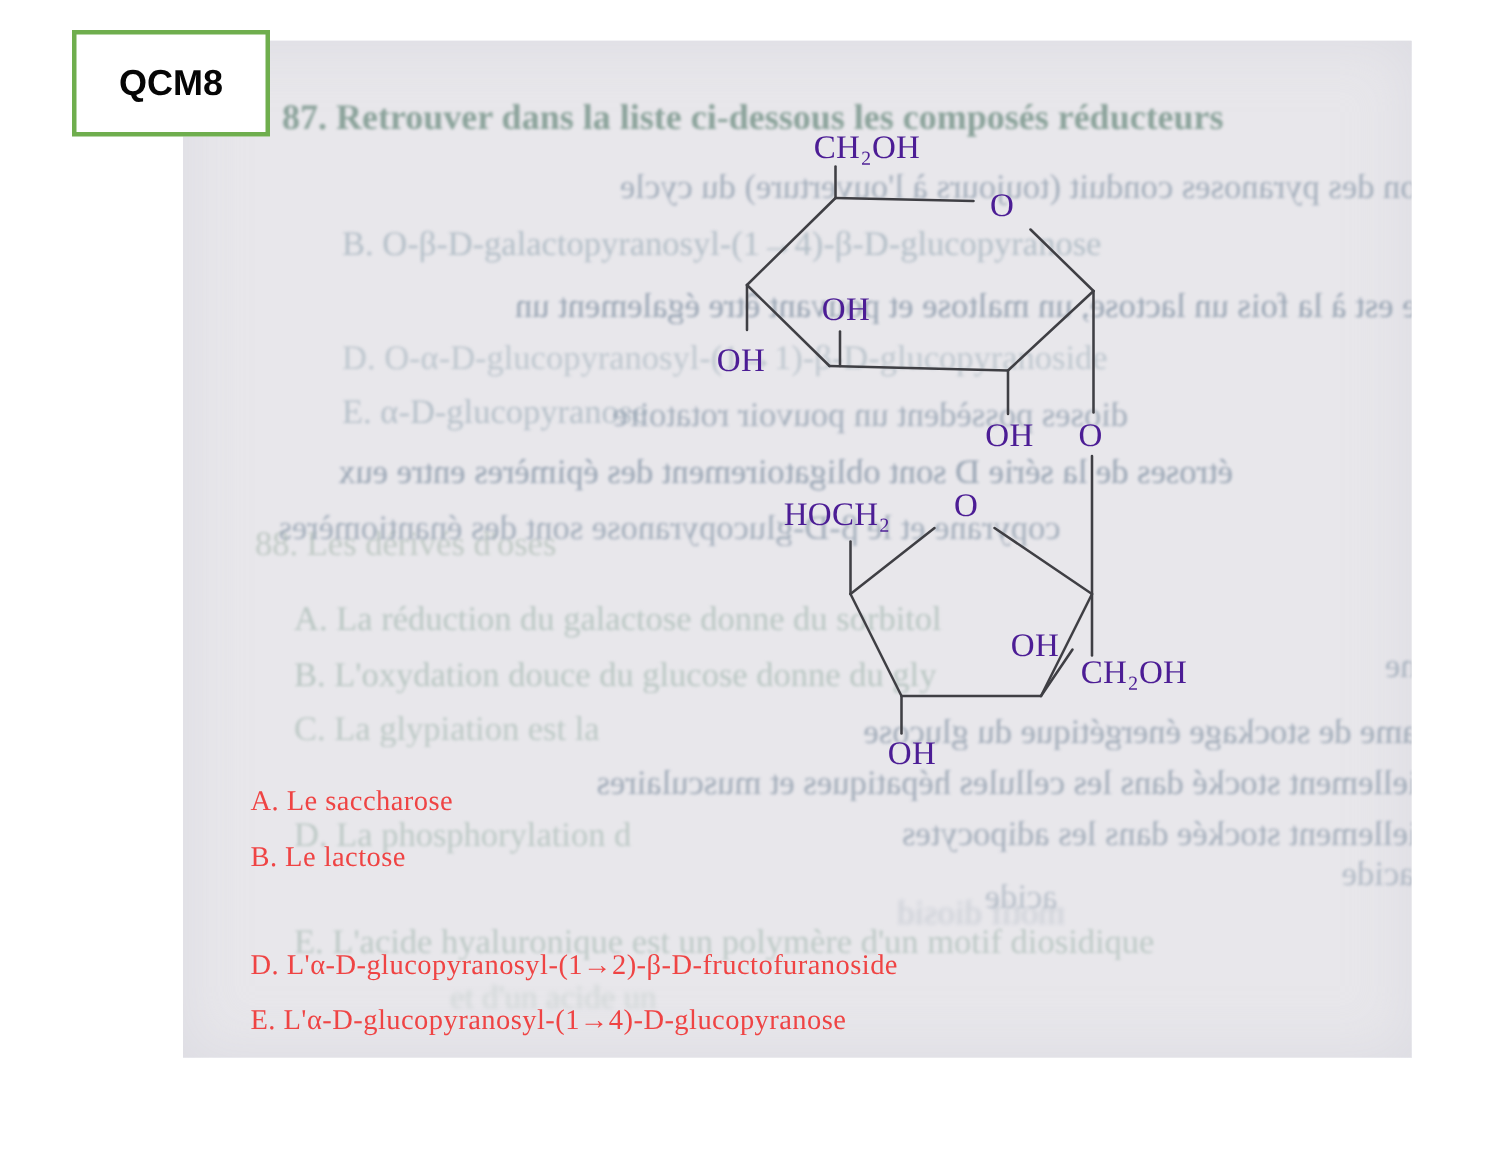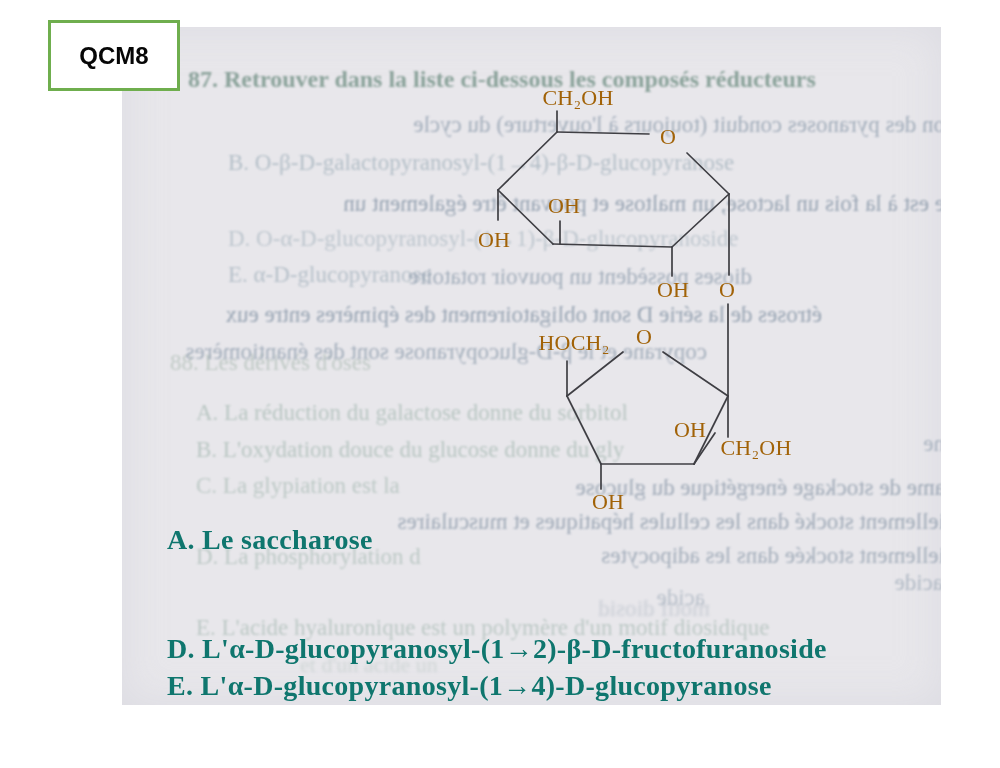--- a/index.html
+++ b/index.html
@@ -17,36 +17,36 @@
   
   #qcm-box{position:absolute;left:48px;top:20px;width:126px;height:65px;background:#ffffff;
            border:3px solid #6fae4e;display:flex;align-items:center;justify-content:center;
            font-family:"Liberation Sans", sans-serif;font-weight:700;font-size:24px;color:#060606;
            z-index:6;}
   
   #title{position:absolute;left:186px;top:34px;font-weight:700;font-size:27px;color:#1f1f22;
          letter-spacing:.2px;z-index:5;white-space:nowrap;}
   
   #bonds{position:absolute;left:0;top:0;z-index:3;pointer-events:none;}
-  .chem{position:absolute;transform:translateX(-50%);font-size:22px;color:#a16207;
+  .chem{position:absolute;transform:translateX(-50%);font-size:22px;color:#4c1d95;
         white-space:nowrap;z-index:4;letter-spacing:.2px;font-family:Liberation Serif, serif;}
   #lb-ch2oh-top{left:578px;top:85px;}
   #lb-o-top{left:668px;top:124px;}
   #lb-oh-inner-top{left:564px;top:193px;}
   #lb-oh-left-top{left:494px;top:227px;}
   #lb-oh-c2-top{left:673px;top:277px;}
   #lb-o-glyco{left:727px;top:277px;}
-  #lb-hoch2{left:574px;top:330px;}
+  #lb-hoch2{left:558px;top:330px;}
   #lb-o-furan{left:644px;top:324px;}
   #lb-oh-inner-furan{left:690px;top:417px;}
   #lb-ch2oh-right{left:756px;top:435px;}
   #lb-oh-bot-furan{left:608px;top:489px;}
   
-  .opt{position:absolute;left:167px;font-size:28px;color:#0f766e;letter-spacing:.3px;
-       white-space:nowrap;z-index:5;font-weight:bold;}
+  .opt{position:absolute;left:167px;font-size:19px;color:#ef4444;letter-spacing:.3px;
+       white-space:nowrap;z-index:5;}
   #opt-a{top:524px;} #opt-b{top:561px;} #opt-c{top:597px;} #opt-d{top:633px;} #opt-e{top:670px;}
 </style>
 </head>
 <body>
 
 <div id="scene">
 
   <div id="page-scan"></div>
 
   <div id="ghost-layer">
@@ -114,16 +114,17 @@
   <span class="chem" id="lb-oh-left-top">OH</span>
   <span class="chem" id="lb-oh-c2-top">OH</span>
   <span class="chem" id="lb-o-glyco">O</span>
   <span class="chem" id="lb-hoch2">HOCH₂</span>
   <span class="chem" id="lb-o-furan">O</span>
   <span class="chem" id="lb-oh-inner-furan">OH</span>
   <span class="chem" id="lb-ch2oh-right">CH₂OH</span>
   <span class="chem" id="lb-oh-bot-furan">OH</span>
 
   <div class="opt" id="opt-a">A. Le saccharose</div>
+  <div class="opt" id="opt-b">B. Le lactose</div>
   <div class="opt" id="opt-d">D. L'α-D-glucopyranosyl-(1→2)-β-D-fructofuranoside</div>
   <div class="opt" id="opt-e">E. L'α-D-glucopyranosyl-(1→4)-D-glucopyranose</div>
 
 </div>
 
 </body></html>

